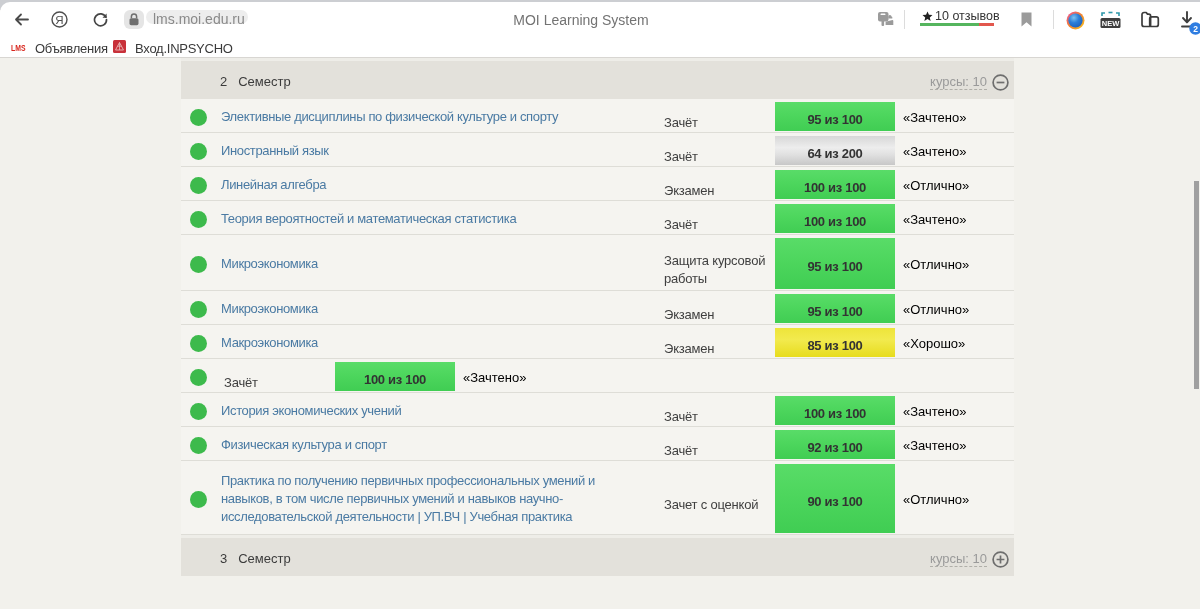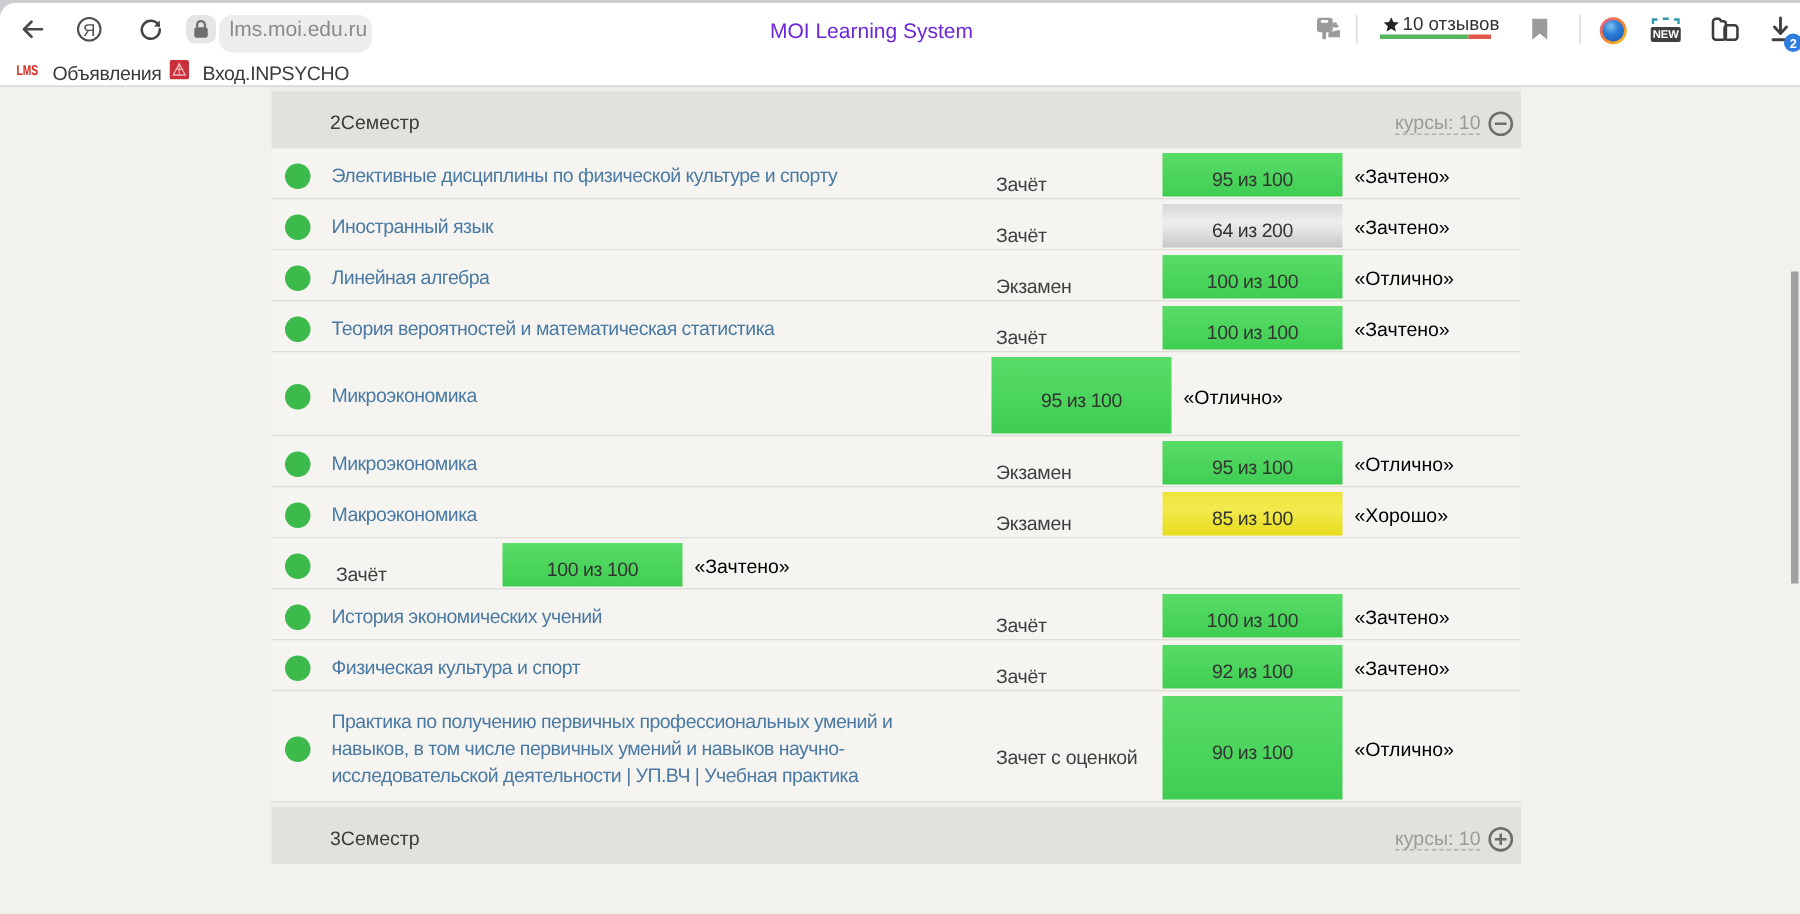--- a/index.html
+++ b/index.html
@@ -7,40 +7,40 @@
 html,body{width:1200px;height:609px;overflow:hidden}
 body{font-family:"Liberation Sans",sans-serif;background:#f2f1ec;position:relative}
 .abs{position:absolute}
 
 #topstrip{position:absolute;top:0;left:0;width:1200px;height:10px;background:#ccced2}
 #toolbar{position:absolute;top:2px;left:0;width:1200px;height:36px;background:#fff;border-radius:10px 0 0 0}
 #bookmarks{position:absolute;top:38px;left:0;width:1200px;height:19px;background:#fff}
 #chromeline{position:absolute;top:57px;left:0;width:1200px;height:2px;background:#d8d6d2}
 .pill{position:absolute;border-radius:9px;background:#ededed}
 #url{color:#8a8a8a;font-size:14px;line-height:19px}
-#title{position:absolute;top:12px;left:481px;width:200px;text-align:center;font-size:14px;color:#6d28d9}
+#title{position:absolute;top:12px;left:481px;width:200px;text-align:center;font-size:14px;color:#737373}
 .sep{position:absolute;width:1px;background:#dcdcdc}
 .bmtext{position:absolute;font-size:13px;color:#3a3a3a;letter-spacing:-0.25px}
 
 #page{position:absolute;top:58px;left:0;width:1200px;height:551px;background:#f2f1ec}
 #tbl{position:absolute;left:181px;top:0;width:833px}
 .thead{height:41px;border-top:3px solid #eeede8;background:#e3e1db;display:flex;align-items:center;font-size:13px;color:#3b3b3b;position:relative;padding-top:3px}
 .thead .num{margin-left:39px}
-.thead .sem{}
+.thead .sem{margin-left:11px}
 .kursy{position:absolute;right:27px;top:13px;font-size:13px;color:#9a9a9a;border-bottom:1px dashed #b0afa9;line-height:15px}
 .circ{position:absolute;right:5px;top:13px}
 .row{display:flex;background:#f5f4f0;border-bottom:1px solid #deddd7;height:34px}
 .row.h56{height:56px}
 .row.h73{height:74px}
 .c-dot{width:40px;position:relative;flex:none}
 .dot{position:absolute;left:9px;top:50%;margin-top:-6.5px;width:17px;height:17px;border-radius:50%;background:#3dba4c}
 .c-name{width:440px;flex:none;display:flex;align-items:center;font-size:13px;color:#4a7aa3;line-height:18px;padding-right:30px;letter-spacing:-0.35px;padding-top:3px}
 .c-exam{width:114px;flex:none;display:flex;align-items:center;font-size:13px;color:#3f3f3f;line-height:18px;padding-left:3px;padding-right:2px;letter-spacing:-0.2px;padding-top:14px}
 .c-chip{width:120px;flex:none;position:relative}
-.chip{position:absolute;left:0;top:3px;bottom:1px;padding-top:6px;width:120px;display:flex;align-items:center;justify-content:center;font-size:13px;font-weight:normal;letter-spacing:-0.3px;color:#333}
+.chip{position:absolute;left:0;top:3px;bottom:1px;padding-top:6px;width:120px;display:flex;align-items:center;justify-content:center;font-size:13px;font-weight:bold;letter-spacing:-0.3px;color:#333}
 .chip.green{background:linear-gradient(180deg,#59dc68 0%,#4dd65d 45%,#40cd53 100%)}
 .chip.gray{background:linear-gradient(180deg,#d7d7d7 0%,#ededed 40%,#e0e0e0 65%,#c7c7c7 100%)}
 .chip.yellow{background:linear-gradient(180deg,#eee43a 0%,#f2ea4e 40%,#e7dc1d 100%)}
 .c-grade{width:118px;flex:none;display:flex;align-items:center;font-size:13px;color:#000000;padding-left:8px;padding-top:3px}
 #scrollthumb{position:absolute;left:1194px;top:181px;width:5px;height:208px;background:#a0a0a0}
 </style>
 </head>
 <body>
 <div id="topstrip"></div>
 <div id="toolbar"></div>
@@ -56,21 +56,21 @@
 </svg>
 <svg class="abs" style="left:92px;top:11px" width="17" height="17" viewBox="0 0 17 17">
   <path d="M13.9 6.2 A6 6 0 1 0 14.5 8.5" stroke="#454545" stroke-width="1.7" fill="none" stroke-linecap="round"></path>
   <path d="M14.6 2.6 v4.1 h-4.1 z" fill="#454545"></path>
 </svg>
 <div class="pill" style="left:124px;top:10px;width:20px;height:19px;background:#e5e5e5;border-radius:6px"></div>
 <svg class="abs" style="left:128px;top:13px" width="12" height="13" viewBox="0 0 12 13">
   <rect x="1.5" y="5.2" width="9" height="7" rx="1.6" fill="#6e6e6e"></rect>
   <path d="M3.4 5.2 V3.6 a2.6 2.6 0 0 1 5.2 0 V5.2" stroke="#6e6e6e" stroke-width="1.5" fill="none"></path>
 </svg>
-<div class="pill" id="url" style="left:146px;top:10px;width:102px;height:25px;padding-left:7px">lms.moi.edu.ru</div>
+<div class="pill" id="url" style="left:146px;top:10px;width:102px;height:14px;padding-left:7px">lms.moi.edu.ru</div>
 <div id="title">MOI Learning System</div>
 
 <svg class="abs" style="left:877px;top:11px" width="17" height="16" viewBox="0 0 17 16">
   <rect x="1" y="0.9" width="10.5" height="9.6" rx="2" fill="#9b9b9b"></rect>
   <rect x="3.5" y="2.4" width="5" height="1.7" rx="0.85" fill="#fff"></rect>
   <rect x="4.5" y="9.5" width="2.6" height="5.6" rx="1" fill="#9b9b9b"></rect>
   <path d="M11.3 7.4 v-1.9 a1.6 1.6 0 0 1 3.2 0 l0.8 0.4 v1.5 z" fill="#9b9b9b"></path>
   <path d="M8.6 13.9 v-3.2 l6.8 -1.7 a0.9 0.9 0 0 1 0.9 0.9 v4 z" fill="#9b9b9b"></path>
 </svg>
 <div class="sep" style="left:904px;top:10px;height:19px"></div>
@@ -189,20 +189,21 @@
       <div class="c-chip">
           <div class="chip green">100 из 100</div>
         </div>
       <div class="c-grade">«Зачтено»</div>
     </div>
     <div class="row h56">
       <div class="c-dot">
           <span class="dot"></span>
         </div>
       <div class="c-name">Микроэкономика</div>
+      <div class="c-exam">Защита курсовой работы</div>
       <div class="c-chip">
           <div class="chip green">95 из 100</div>
         </div>
       <div class="c-grade">«Отлично»</div>
     </div>
     <div class="row">
       <div class="c-dot">
           <span class="dot"></span>
         </div>
       <div class="c-name">Микроэкономика</div>

